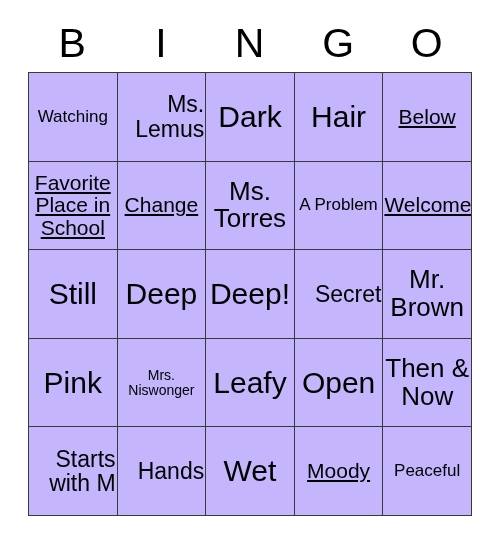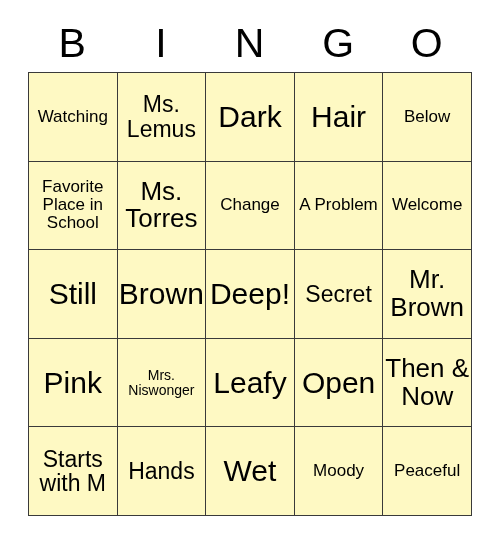--- a/index.html
+++ b/index.html
@@ -57,35 +57,35 @@
     height: 88.6px;
     box-sizing: border-box;
     border-right: 1px solid #3a3a3a;
     border-bottom: 1px solid #3a3a3a;
     display: flex;
     align-items: center;
     justify-content: center;
     text-align: center;
     padding: 0 1px;
     overflow: hidden;
-    background: #fef9c3;
+    background: #c4b5fd;
   }
   .cell-text {
     display: block;
     width: 100%;
     line-height: 1.06;
     white-space: normal;
     word-break: normal;
   }
 
   
   .fs-xs  { font-size: 14px; }
   .fs-sm  { font-size: 17px; }
-  .fs-md  { font-size: 17px; }
-  .fs-lg  { font-size: 23px; }
+  .fs-md  { font-size: 21px; text-decoration: underline; }
+  .fs-lg  { font-size: 23px; text-align: right; }
   .fs-xl  { font-size: 26px; }
   .fs-xxl { font-size: 30px; text-align: center; }
 </style>
 </head>
 <body>
 
 <div id="bingo-card">
 
   <div class="header-row">
     <div class="header-cell">B</div>
@@ -111,38 +111,38 @@
         </div>
         <div class="cell">
           <span class="cell-text fs-md">Below</span>
         </div>
       </div>
       <div class="grid-row">
         <div class="cell">
           <span class="cell-text fs-md">Favorite Place in School</span>
         </div>
         <div class="cell">
-          <span class="cell-text fs-xl">Ms. Torres</span>
+          <span class="cell-text fs-md">Change</span>
         </div>
         <div class="cell">
-          <span class="cell-text fs-md">Change</span>
+          <span class="cell-text fs-xl">Ms. Torres</span>
         </div>
         <div class="cell">
           <span class="cell-text fs-sm">A Problem</span>
         </div>
         <div class="cell">
           <span class="cell-text fs-md">Welcome</span>
         </div>
       </div>
       <div class="grid-row">
         <div class="cell">
           <span class="cell-text fs-xxl">Still</span>
         </div>
         <div class="cell">
-          <span class="cell-text fs-xxl">Brown</span>
+          <span class="cell-text fs-xxl">Deep</span>
         </div>
         <div class="cell">
           <span class="cell-text fs-xxl">Deep!</span>
         </div>
         <div class="cell">
           <span class="cell-text fs-lg">Secret</span>
         </div>
         <div class="cell">
           <span class="cell-text fs-xl">Mr. Brown</span>
         </div>

